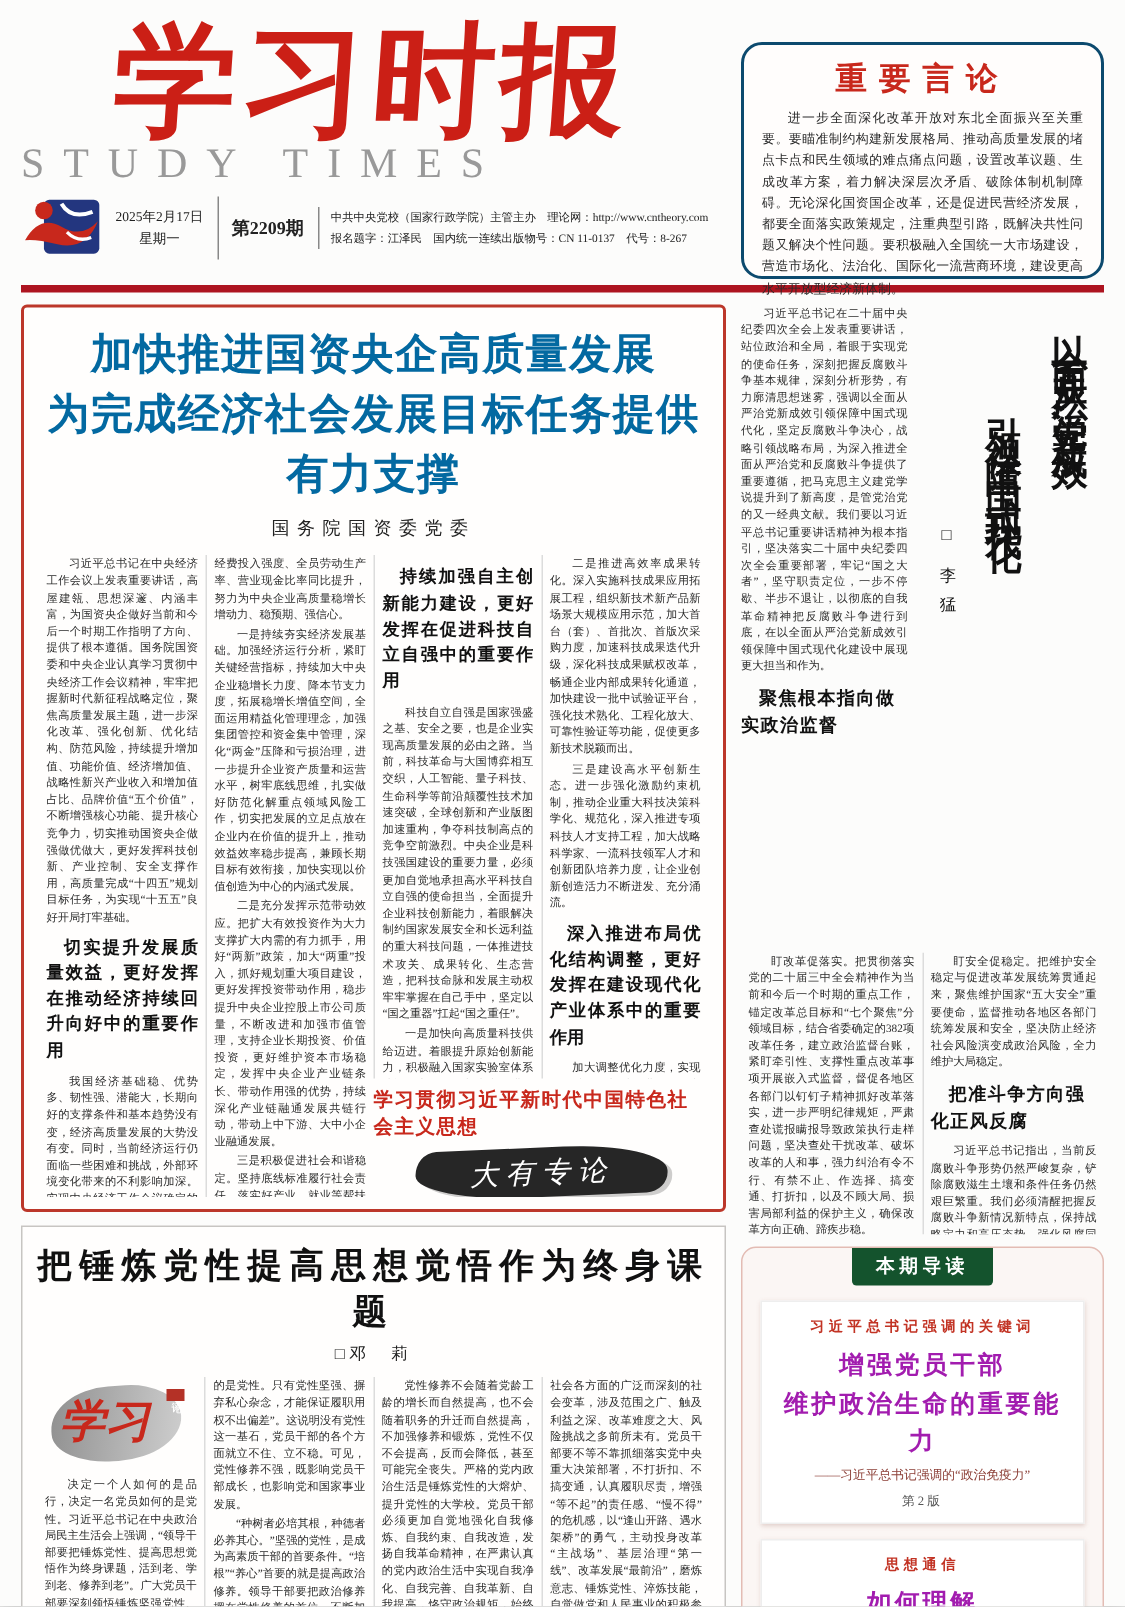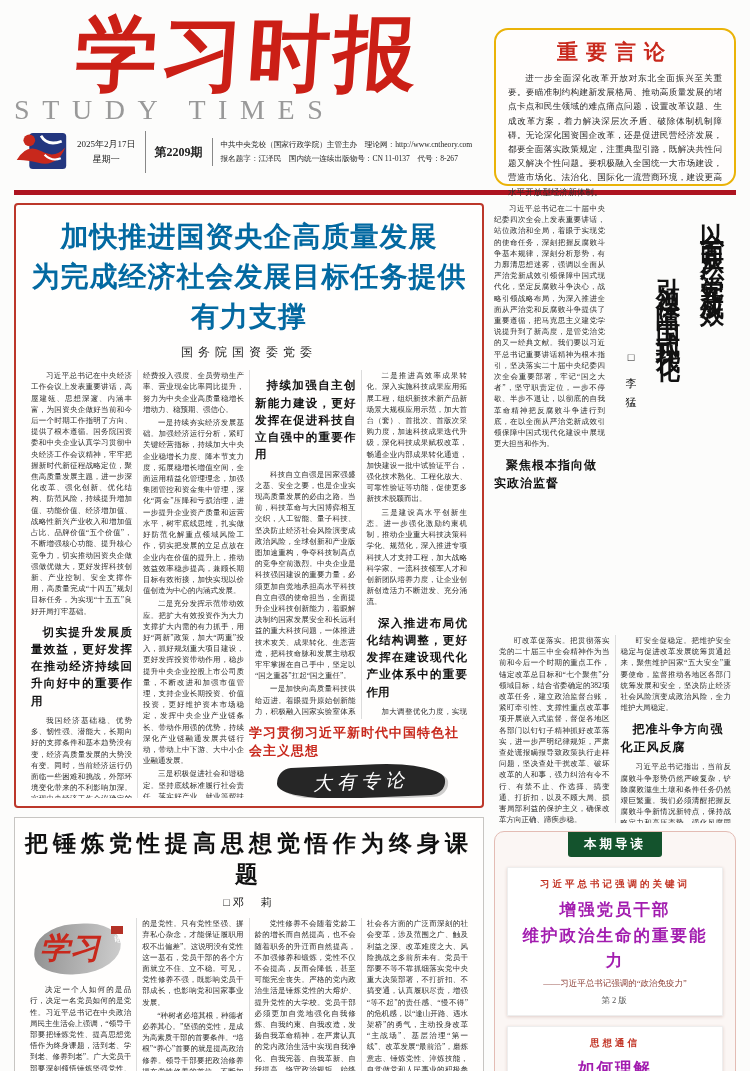--- a/index.html
+++ b/index.html
@@ -17,21 +17,21 @@
             font-family:"Liberation Serif",serif;}
   .info-bar{display:flex;align-items:center;margin-top:5px;}
   .logo-wrap{width:54px;height:42px;flex-shrink:0;}
   .date-block{text-align:center;padding:0 9px;font-size:9px;line-height:1.7;}
   .issue-block{border-left:1px solid #888;padding:0 9px;font-size:12px;font-weight:bold;
                display:flex;align-items:center;align-self:stretch;}
   .pub-block{border-left:1px solid #888;padding-left:8px;font-size:7.6px;line-height:1.8;white-space:nowrap;}
   .red-rule{height:5px;background:#ad1420;margin-top:4px;}
 
   
-  .quotes-box{flex:1;border:2px solid #eab308;border-radius:14px;padding:6px 12px 4px;margin-top:18px;
+  .quotes-box{flex:1;border:2px solid #0c4a6e;border-radius:14px;padding:6px 12px 4px;margin-top:18px;
               height:158px;background:#fffdfc;}
   .quotes-title{color:#c8281c;font-size:21px;font-weight:800;letter-spacing:8px;text-align:center;
                 margin:2px 0 5px;font-family:"Liberation Sans","DejaVu Sans",sans-serif;}
   .quotes-body{font-size:8.6px;line-height:14.2px;text-align:justify;text-indent:2em;color:#2a2a2a;margin:0;}
 
   
   .content-row{display:flex;gap:10px;margin-top:8px;}
   .left-col{width:470px;flex-shrink:0;}
   .right-col{flex:1;min-width:0;}
 
@@ -158,21 +158,21 @@
               <p class="body-p">一是持续夯实经济发展基础。加强经济运行分析，紧盯关键经营指标，持续加大中央企业稳增长力度、降本节支力度，拓展稳增长增值空间，全面运用精益化管理理念，加强集团管控和资金集中管理，深化“两金”压降和亏损治理，进一步提升企业资产质量和运营水平，树牢底线思维，扎实做好防范化解重点领域风险工作，切实把发展的立足点放在企业内在价值的提升上，推动效益效率稳步提高，兼顾长期目标有效衔接，加快实现以价值创造为中心的内涵式发展。</p>
               <p class="body-p">二是充分发挥示范带动效应。把扩大有效投资作为大力支撑扩大内需的有力抓手，用好“两新”政策，加大“两重”投入，抓好规划重大项目建设，更好发挥投资带动作用，稳步提升中央企业控股上市公司质量，不断改进和加强市值管理，支持企业长期投资、价值投资，更好维护资本市场稳定，发挥中央企业产业链条长、带动作用强的优势，持续深化产业链融通发展共链行动，带动上中下游、大中小企业融通发展。</p>
               <p class="body-p">三是积极促进社会和谐稳定。坚持底线标准履行社会责任，落实好产业、就业等帮扶政策，积极助力乡村振兴，促进革命老区、民族地区、边疆地区加快发展，加快“沙戈荒”新能源基地等重大项目建设，推动油气及煤炭矿产等资源增储上产，扎实做好能源电力保供稳价，有力维护粮食和重要能源资源安全。</p>
             </div>
           </div>
 
           <div class="main-half right">
             <div class="half-cols">
               <div class="col">
                 <div class="col-subhead">持续加强自主创新能力建设，更好发挥在促进科技自立自强中的重要作用</div>
-                <p class="body-p">科技自立自强是国家强盛之基、安全之要，也是企业实现高质量发展的必由之路。当前，科技革命与大国博弈相互交织，人工智能、量子科技、坚决防止经济社会风险演变成政治风险，全球创新和产业版图加速重构，争夺科技制高点的竞争空前激烈。中央企业是科技强国建设的重要力量，必须更加自觉地承担高水平科技自立自强的使命担当，全面提升企业科技创新能力，着眼解决制约国家发展安全和长远利益的重大科技问题，一体推进技术攻关、成果转化、生态营造，把科技命脉和发展主动权牢牢掌握在自己手中，坚定以“国之重器”扛起“国之重任”。</p>
+                <p class="body-p">科技自立自强是国家强盛之基、安全之要，也是企业实现高质量发展的必由之路。当前，科技革命与大国博弈相互交织，人工智能、量子科技、生命科学等前沿颠覆性技术加速突破，全球创新和产业版图加速重构，争夺科技制高点的竞争空前激烈。中央企业是科技强国建设的重要力量，必须更加自觉地承担高水平科技自立自强的使命担当，全面提升企业科技创新能力，着眼解决制约国家发展安全和长远利益的重大科技问题，一体推进技术攻关、成果转化、生态营造，把科技命脉和发展主动权牢牢掌握在自己手中，坚定以“国之重器”扛起“国之重任”。</p>
                 <p class="body-p">一是加快向高质量科技供给迈进。着眼提升原始创新能力，积极融入国家实验室体系建设，主动承担并大力推进国家科技重大专项、重点攻关任务，深入推进原创技术策源地建设，强化行业共性技术攻关，努力突破和掌握更多关键核心技术，加强企业主导的产学研深度融合，升级创新联合体，完善要素共投、科研共享、风险共担机制，建立科技型企业梯度培育体系，着力打造龙头型、高速成长型科技领军企业，切实发挥引领带动作用。</p>
               </div>
               <div class="col">
                 <p class="body-p">二是推进高效率成果转化。深入实施科技成果应用拓展工程，组织新技术新产品新场景大规模应用示范，加大首台（套）、首批次、首版次采购力度，加速科技成果迭代升级，深化科技成果赋权改革，畅通企业内部成果转化通道，加快建设一批中试验证平台，强化技术熟化、工程化放大、可靠性验证等功能，促使更多新技术脱颖而出。</p>
                 <p class="body-p">三是建设高水平创新生态。进一步强化激励约束机制，推动企业重大科技决策科学化、规范化，深入推进专项科技人才支持工程，加大战略科学家、一流科技领军人才和创新团队培养力度，让企业创新创造活力不断迸发、充分涌流。</p>
                 <div class="col-subhead">深入推进布局优化结构调整，更好发挥在建设现代化产业体系中的重要作用</div>
                 <p class="body-p"><span>加大调整优化力度，实现布局结构的与时俱进，既是中央企业发挥功能作用、培育发展新质生产力的迫切需要，也是充分发挥战略支撑作用、更好助力现代化产业体系建设的重大举措。</span></p>
               </div>
             </div>
             <div class="slogan-block">

